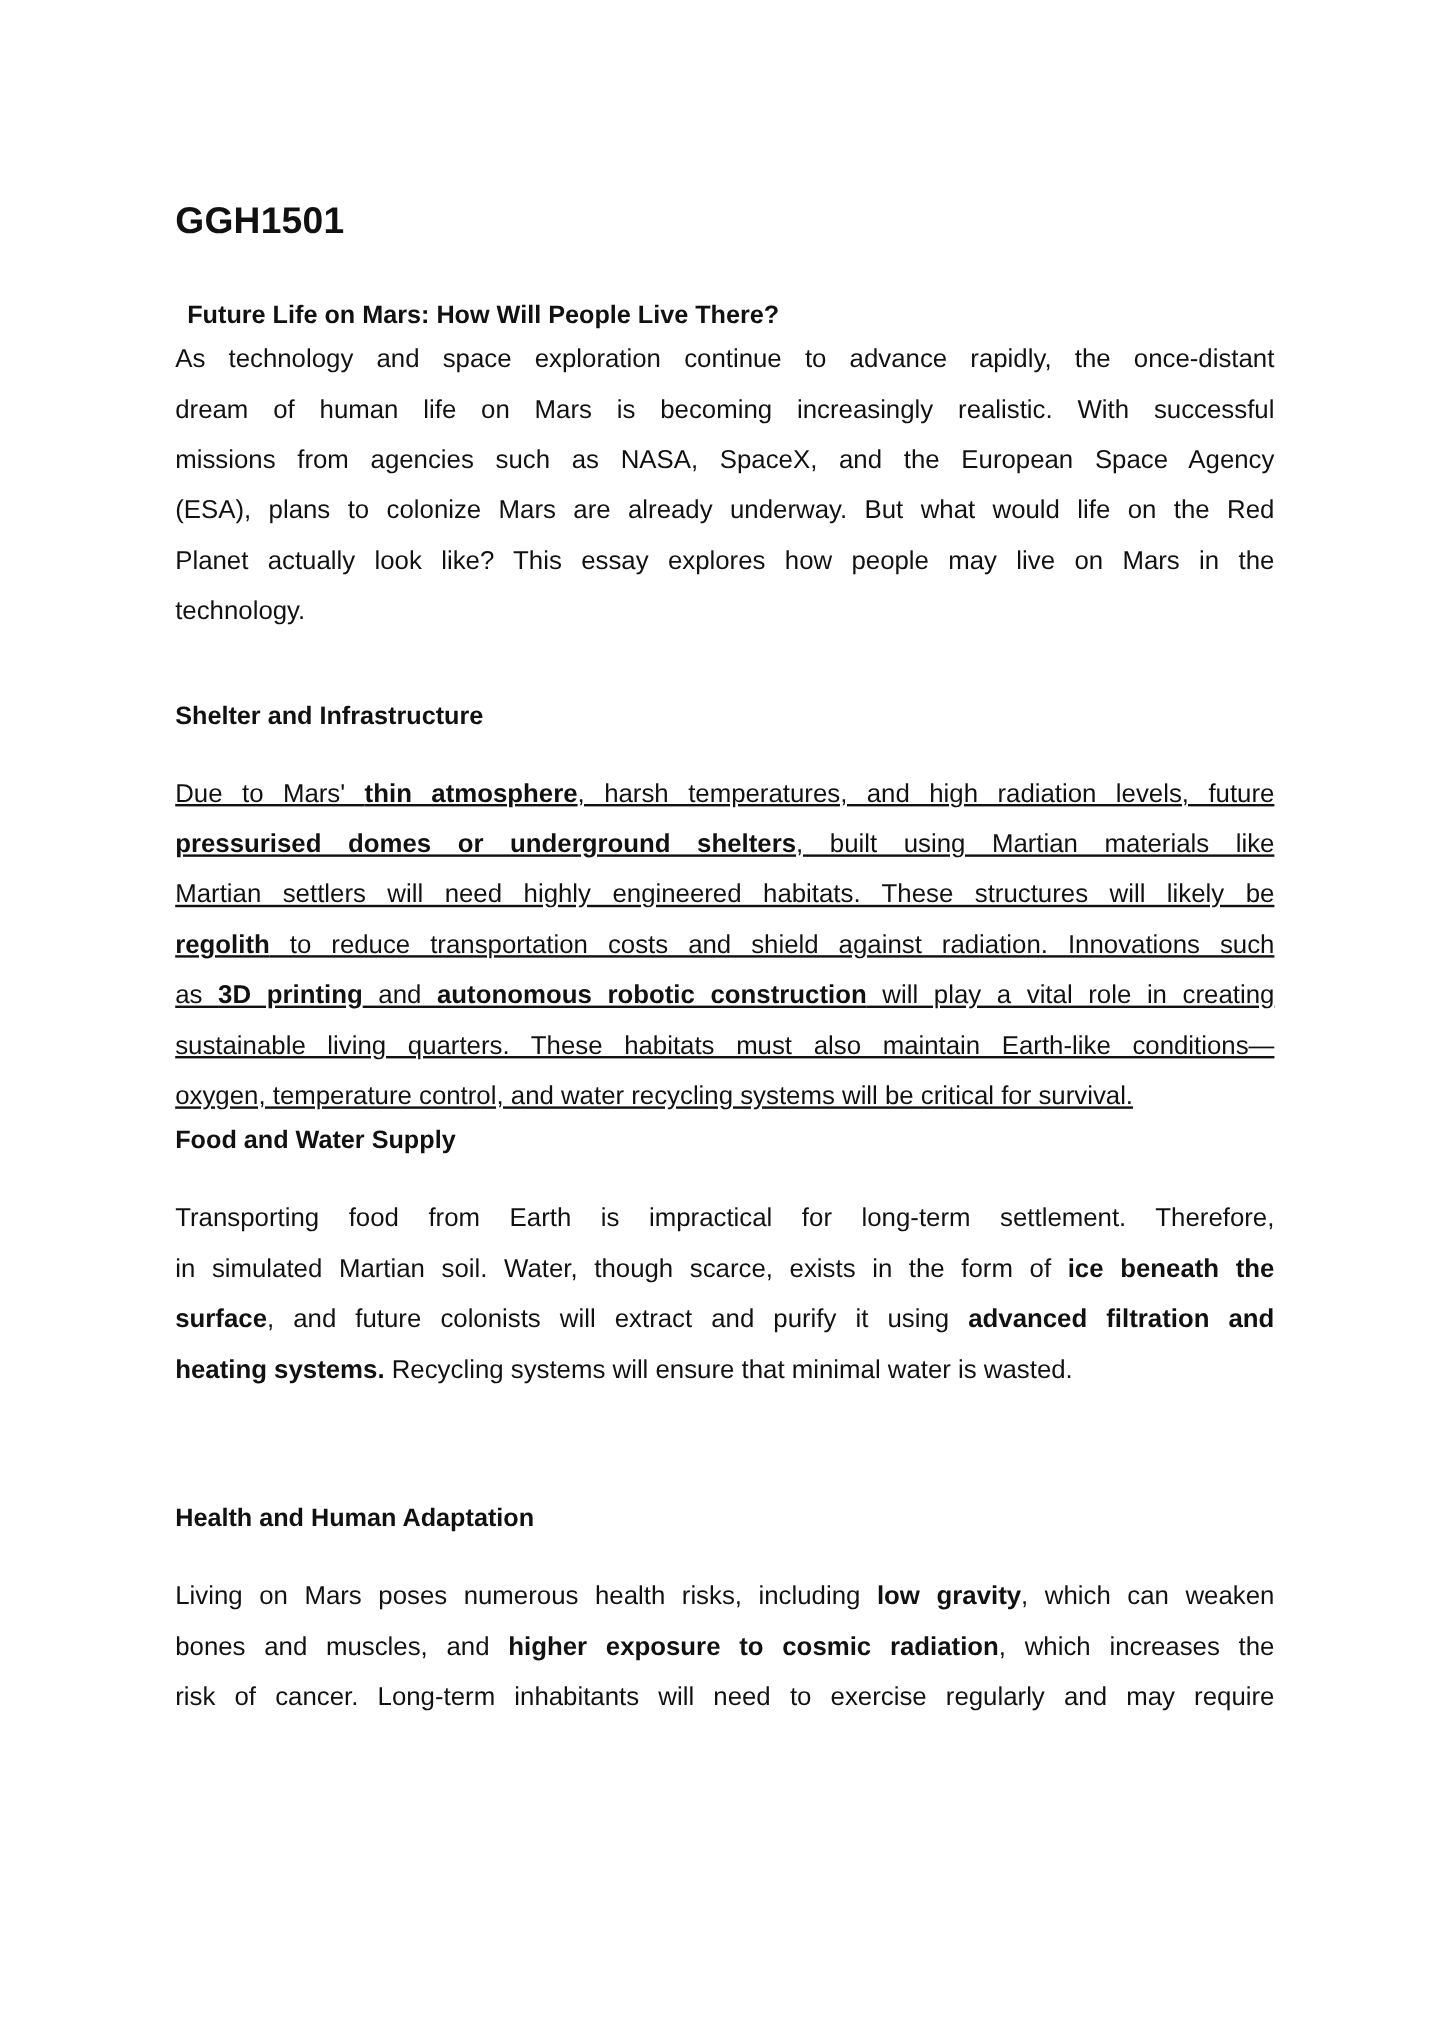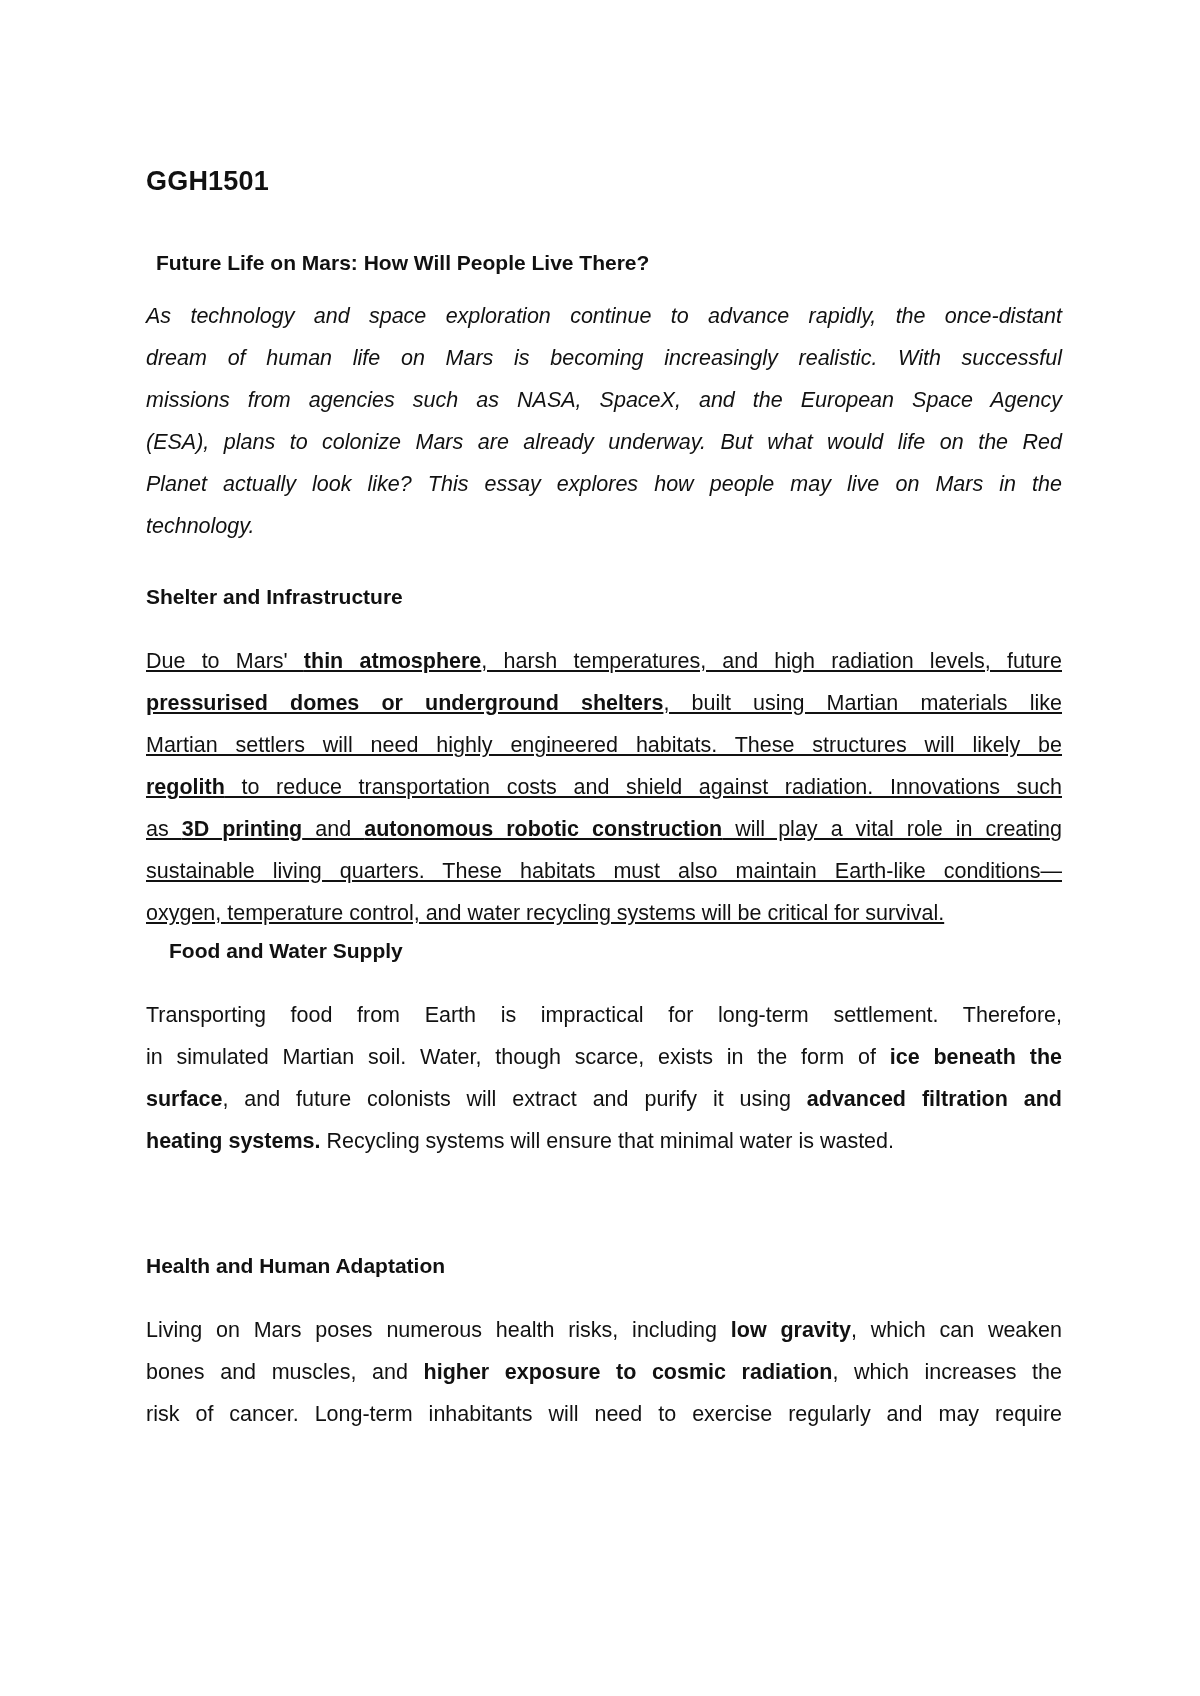--- a/index.html
+++ b/index.html
@@ -1,54 +1,54 @@
 <!DOCTYPE html>
 <html><head>
 <meta charset="utf-8">
 <style>
   html, body { margin: 0; padding: 0; background: #ffffff; }
   body { width: 1200px; height: 1696px; position: relative; overflow: hidden;
          font-family: "Liberation Sans", sans-serif; color: #111111; }
   .page { position: absolute; left: 0; top: 0; width: 1200px; height: 1696px; background: #fff; }
-  .code { position: absolute; left: 146px; top: 166px; font-size: 27px; font-weight: bold; margin: 0; letter-spacing: 0.2px; }
+  .code { position: absolute; left: 146px; top: 166px; font-size: 31px; font-weight: bold; margin: 0; letter-spacing: 0.2px; }
   .title { position: absolute; left: 156px; top: 251px; font-size: 21px; font-weight: bold; margin: 0; }
   .block { position: absolute; left: 146px; width: 916px; font-size: 21.5px; line-height: 42px; text-align: justify; margin: 0; }
   .heading { position: absolute; left: 146px; font-size: 21px; font-weight: bold; margin: 0; line-height: 42px; }
   .line { display: block; text-align: justify; text-align-last: justify; height: 42px; white-space: nowrap; overflow: visible; }
   .line.last { text-align-last: left; }
   b { font-weight: bold; }
 </style>
 </head>
 <body>
 
 <div class="page">
   <h1 class="code">GGH1501</h1>
   <h2 class="title">Future Life on Mars: How Will People Live There?</h2>
 
-  <div class="block" style="top:295px;font-style:italic;">
+  <div class="block" style="top:278px;">
       <span class="line"><span>As technology and space exploration continue to advance rapidly, the once-distant</span></span>
       <span class="line"><span>dream of human life on Mars is becoming increasingly realistic. With successful</span></span>
       <span class="line"><span>missions from agencies such as NASA, SpaceX, and the European Space Agency</span></span>
       <span class="line"><span>(ESA), plans to colonize Mars are already underway. But what would life on the Red</span></span>
       <span class="line"><span>Planet actually look like? This essay explores how people may live on Mars in the</span></span>
       <span class="line last"><span>technology.</span></span>
     </div>
 
   <h3 class="heading" style="top:576px;">Shelter and Infrastructure</h3>
   <div class="block" style="top:640px;text-decoration:underline;">
       <span class="line"><span>Due to Mars' </span><b>thin atmosphere</b><span>, harsh temperatures, and high radiation levels, future</span></span>
       <span class="line"><b>pressurised domes or underground shelters</b><span>, built using Martian materials like</span></span>
       <span class="line"><span>Martian settlers will need highly engineered habitats. These structures will likely be</span></span>
       <span class="line"><b>regolith</b><span> to reduce transportation costs and shield against radiation. Innovations such</span></span>
       <span class="line"><span>as </span><b>3D printing</b><span> and </span><b>autonomous robotic construction</b><span> will play a vital role in creating</span></span>
       <span class="line"><span>sustainable living quarters. These habitats must also maintain Earth-like conditions—</span></span>
       <span class="line last"><span>oxygen, temperature control, and water recycling systems will be critical for survival.</span></span>
     </div>
 
-  <h3 class="heading" style="top:930px;margin-left:23px;">Food and Water Supply</h3>
+  <h3 class="heading" style="top:930px;">Food and Water Supply</h3>
   <div class="block" style="top:994px;">
       <span class="line"><span>Transporting food from Earth is impractical for long-term settlement. Therefore,</span></span>
       <span class="line"><span>in simulated Martian soil. Water, though scarce, exists in the form of </span><b>ice beneath the</b></span>
       <span class="line"><b>surface</b><span>, and future colonists will extract and purify it using </span><b>advanced filtration and</b></span>
       <span class="line last"><b>heating systems.</b><span> Recycling systems will ensure that minimal water is wasted.</span></span>
     </div>
 
   <h3 class="heading" style="top:1245px;">Health and Human Adaptation</h3>
   <div class="block" style="top:1309px;">
       <span class="line"><span>Living on Mars poses numerous health risks, including </span><b>low gravity</b><span>, which can weaken</span></span>

